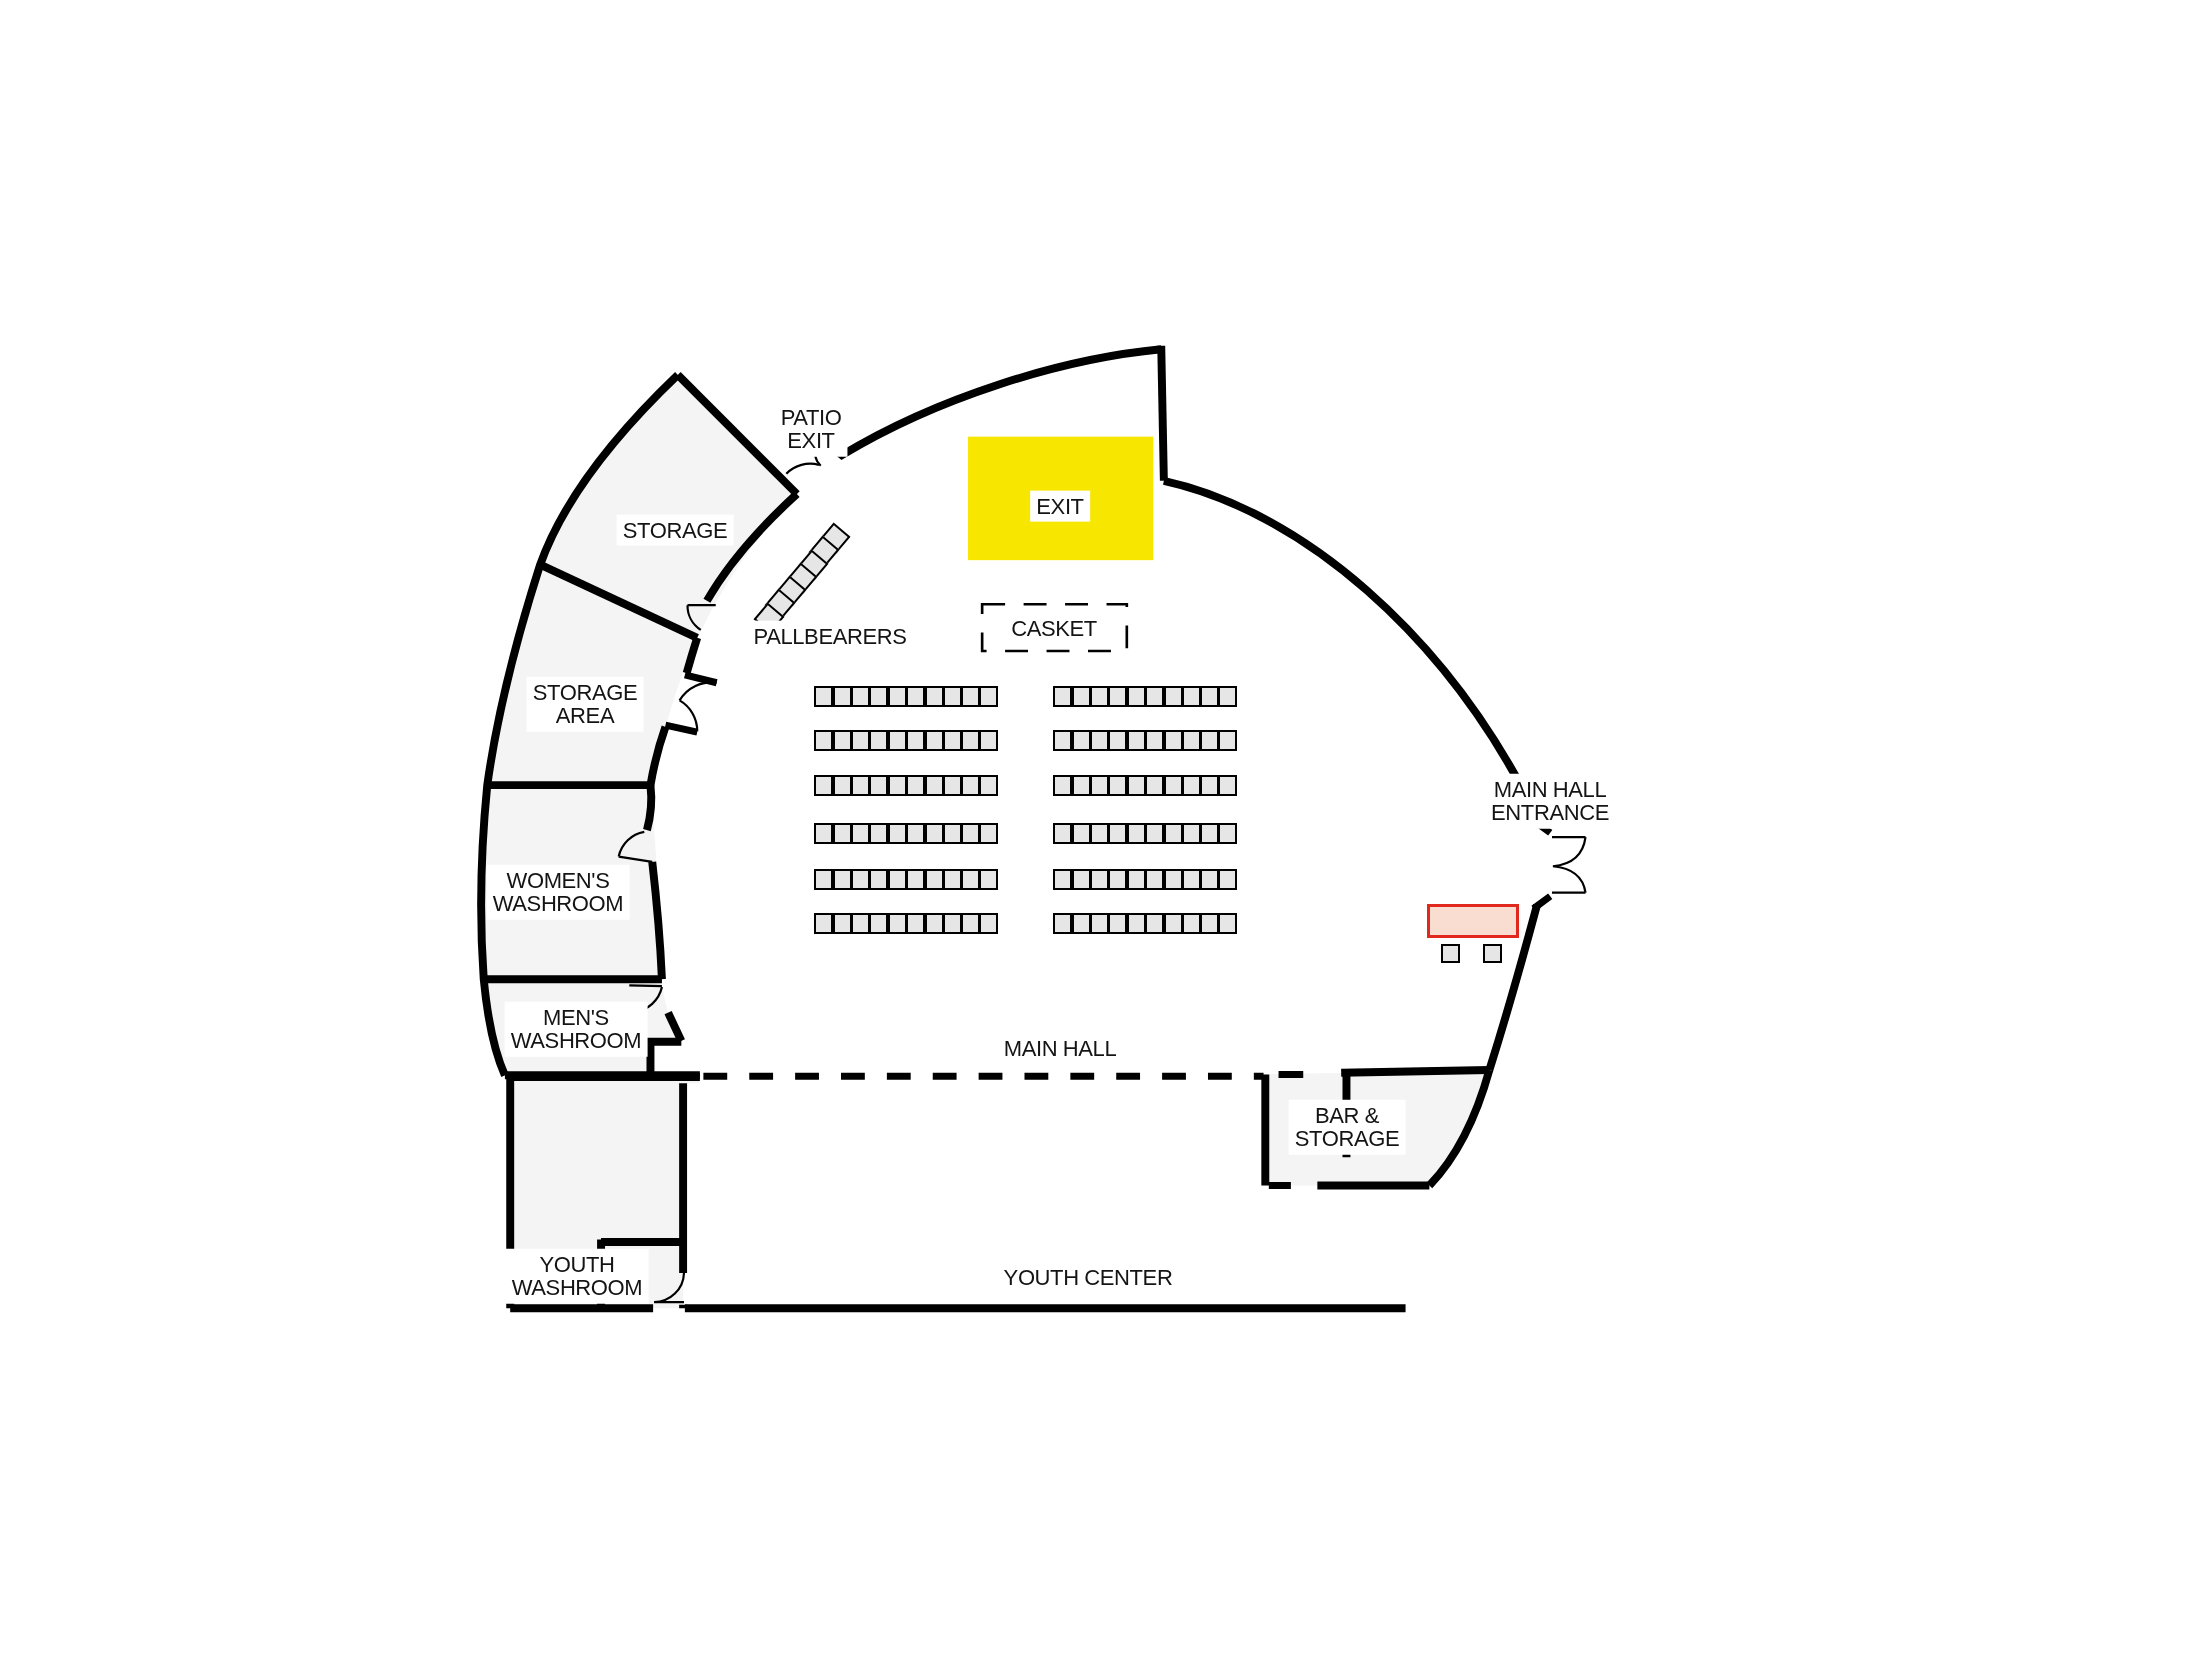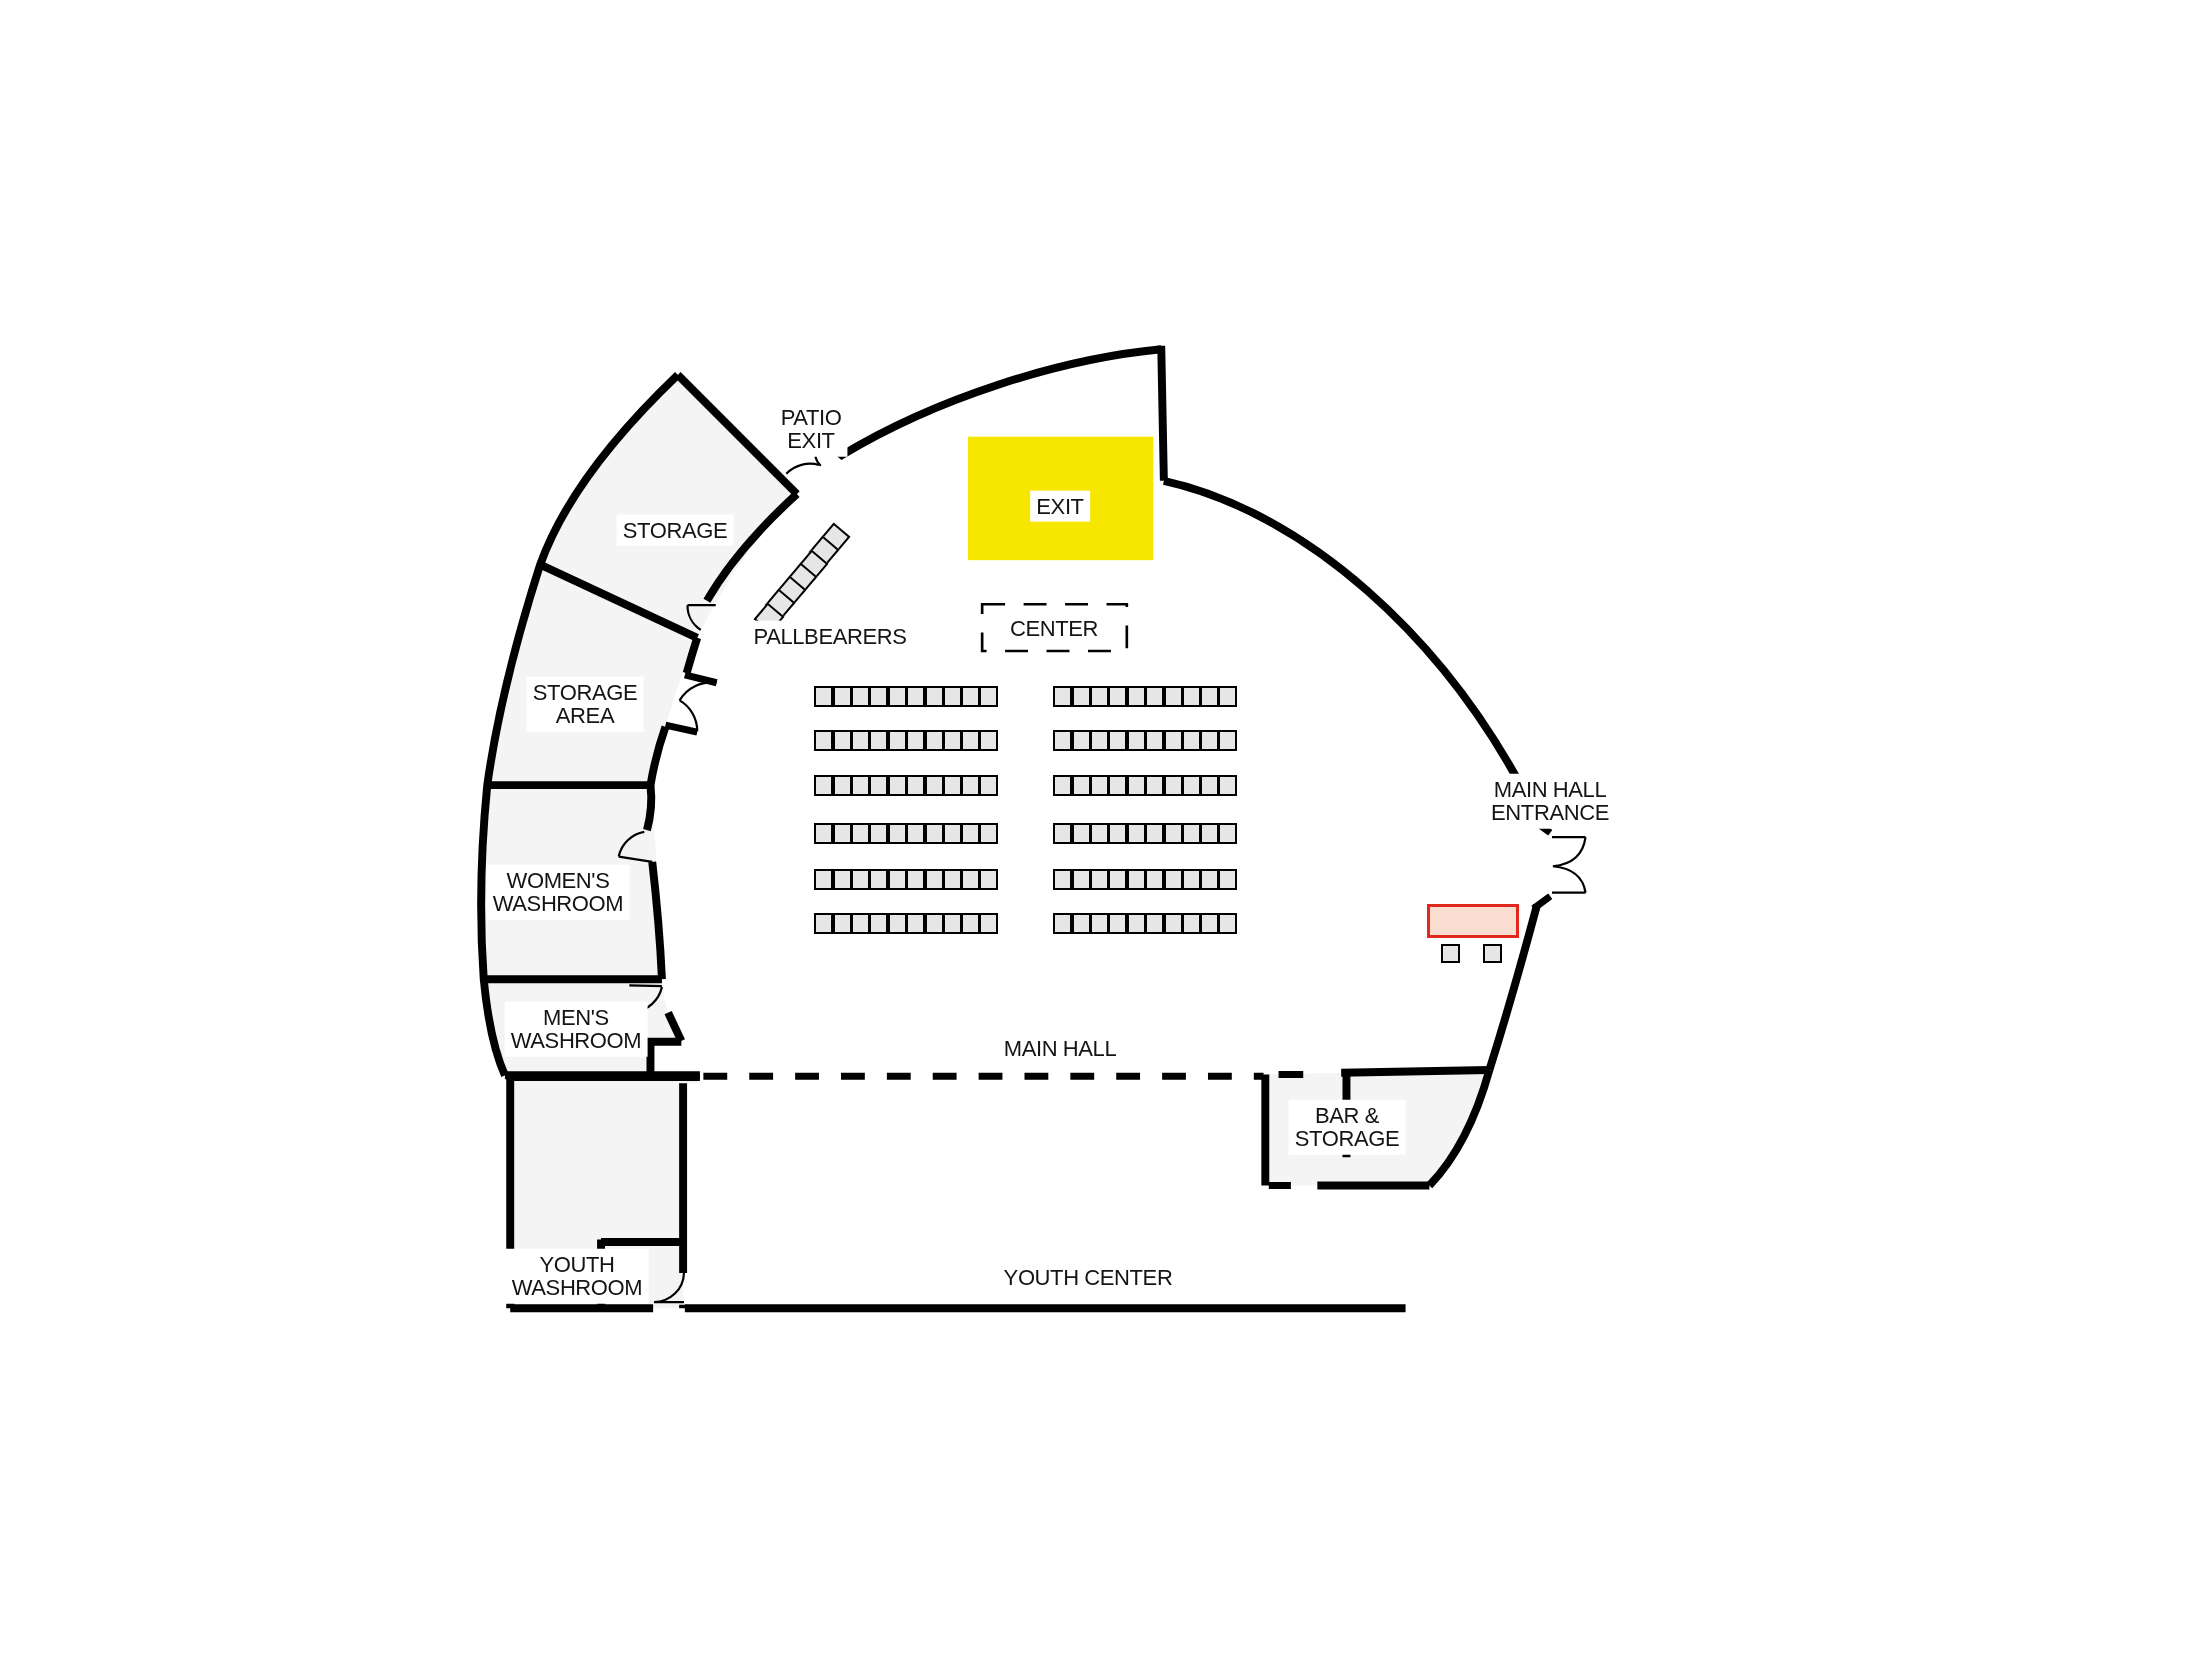--- a/index.html
+++ b/index.html
@@ -225,21 +225,21 @@
     <div class="lbl" style="left:585px;top:704px;">STORAGE
 AREA</div>
     <div class="lbl" style="left:558px;top:892px;">WOMEN'S
 WASHROOM</div>
     <div class="lbl" style="left:576px;top:1029px;">MEN'S
 WASHROOM</div>
     <div class="lbl" style="left:577px;top:1276px;">YOUTH
 WASHROOM</div>
     <div class="lbl" style="left:830px;top:636px;">PALLBEARERS</div>
     <div class="lbl" style="left:1060px;top:506px;">EXIT</div>
-    <div class="lbl" style="left:1054px;top:628px;background:transparent;">CENTER</div>
+    <div class="lbl" style="left:1054px;top:628px;background:transparent;">CASKET</div>
     <div class="lbl" style="left:1060px;top:1048px;background:transparent;">MAIN HALL</div>
     <div class="lbl" style="left:1550px;top:801px;">MAIN HALL
 ENTRANCE</div>
     <div class="lbl" style="left:1347px;top:1127px;">BAR &amp;
 STORAGE</div>
     <div class="lbl" style="left:1059px;top:1277px;background:transparent;margin-left:29px;">YOUTH CENTER</div>
   </div>
 </div>
 
 

